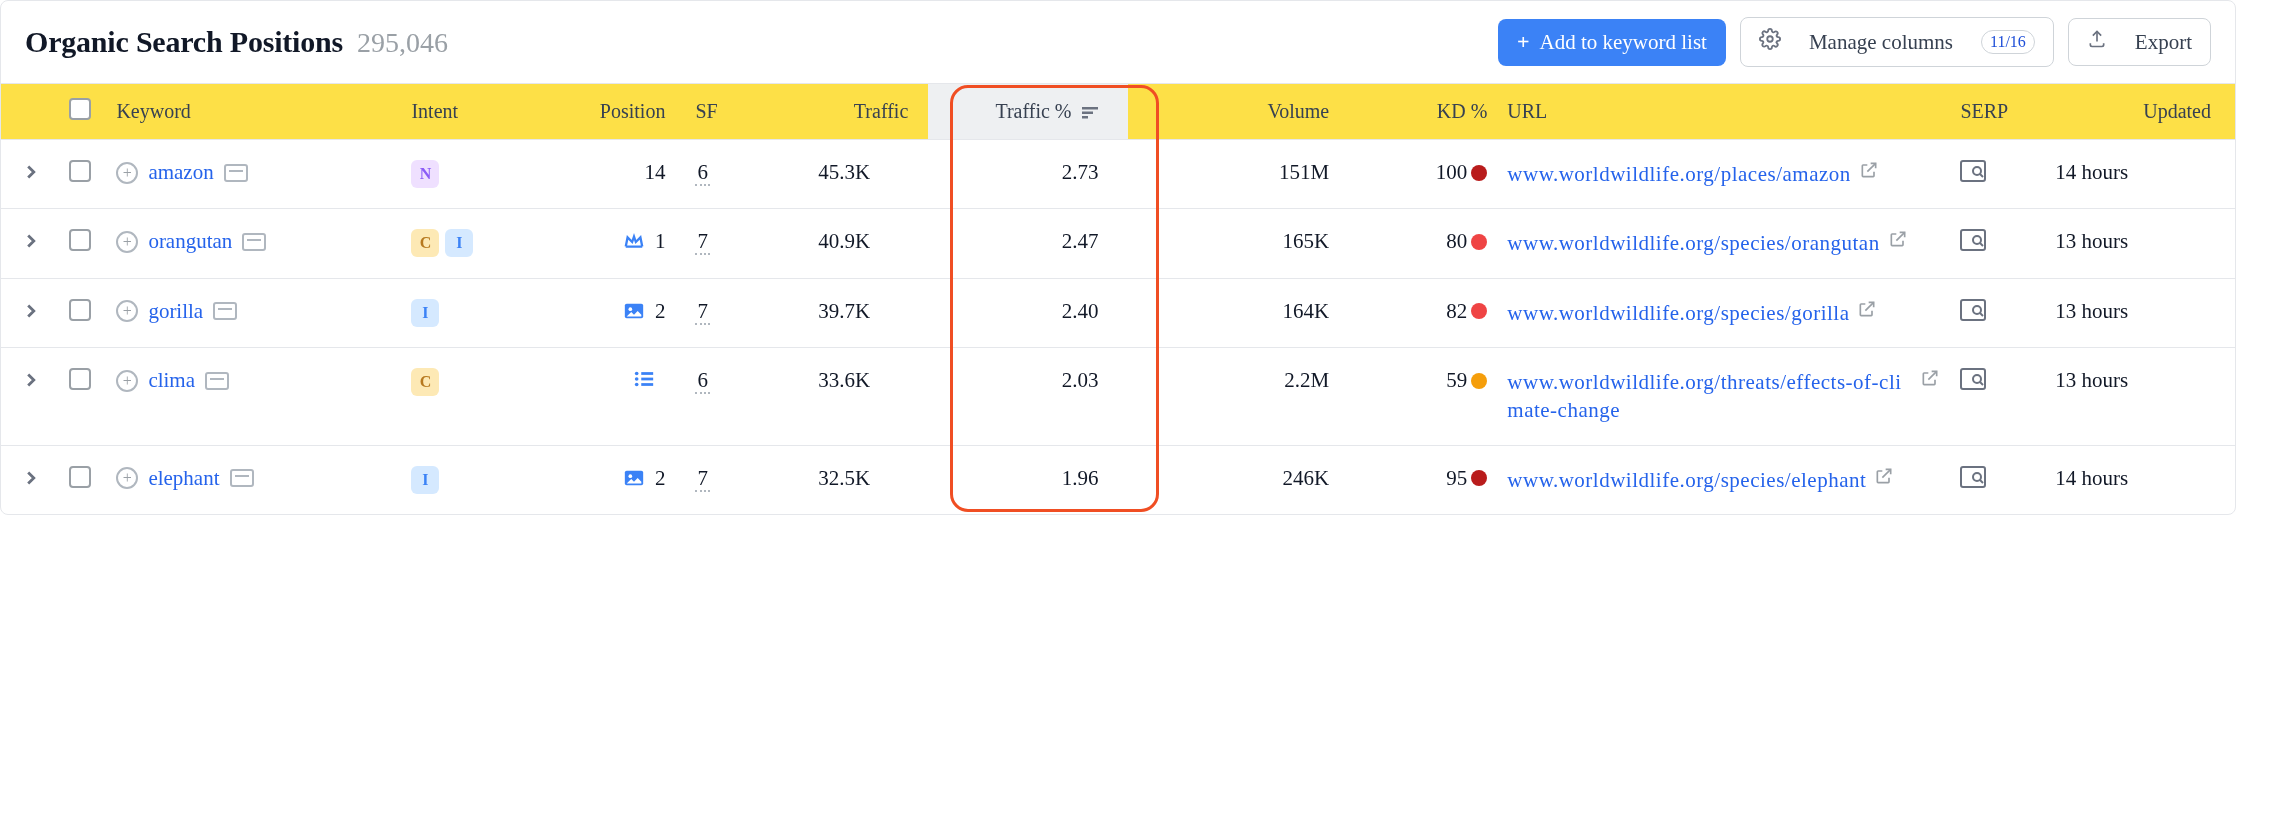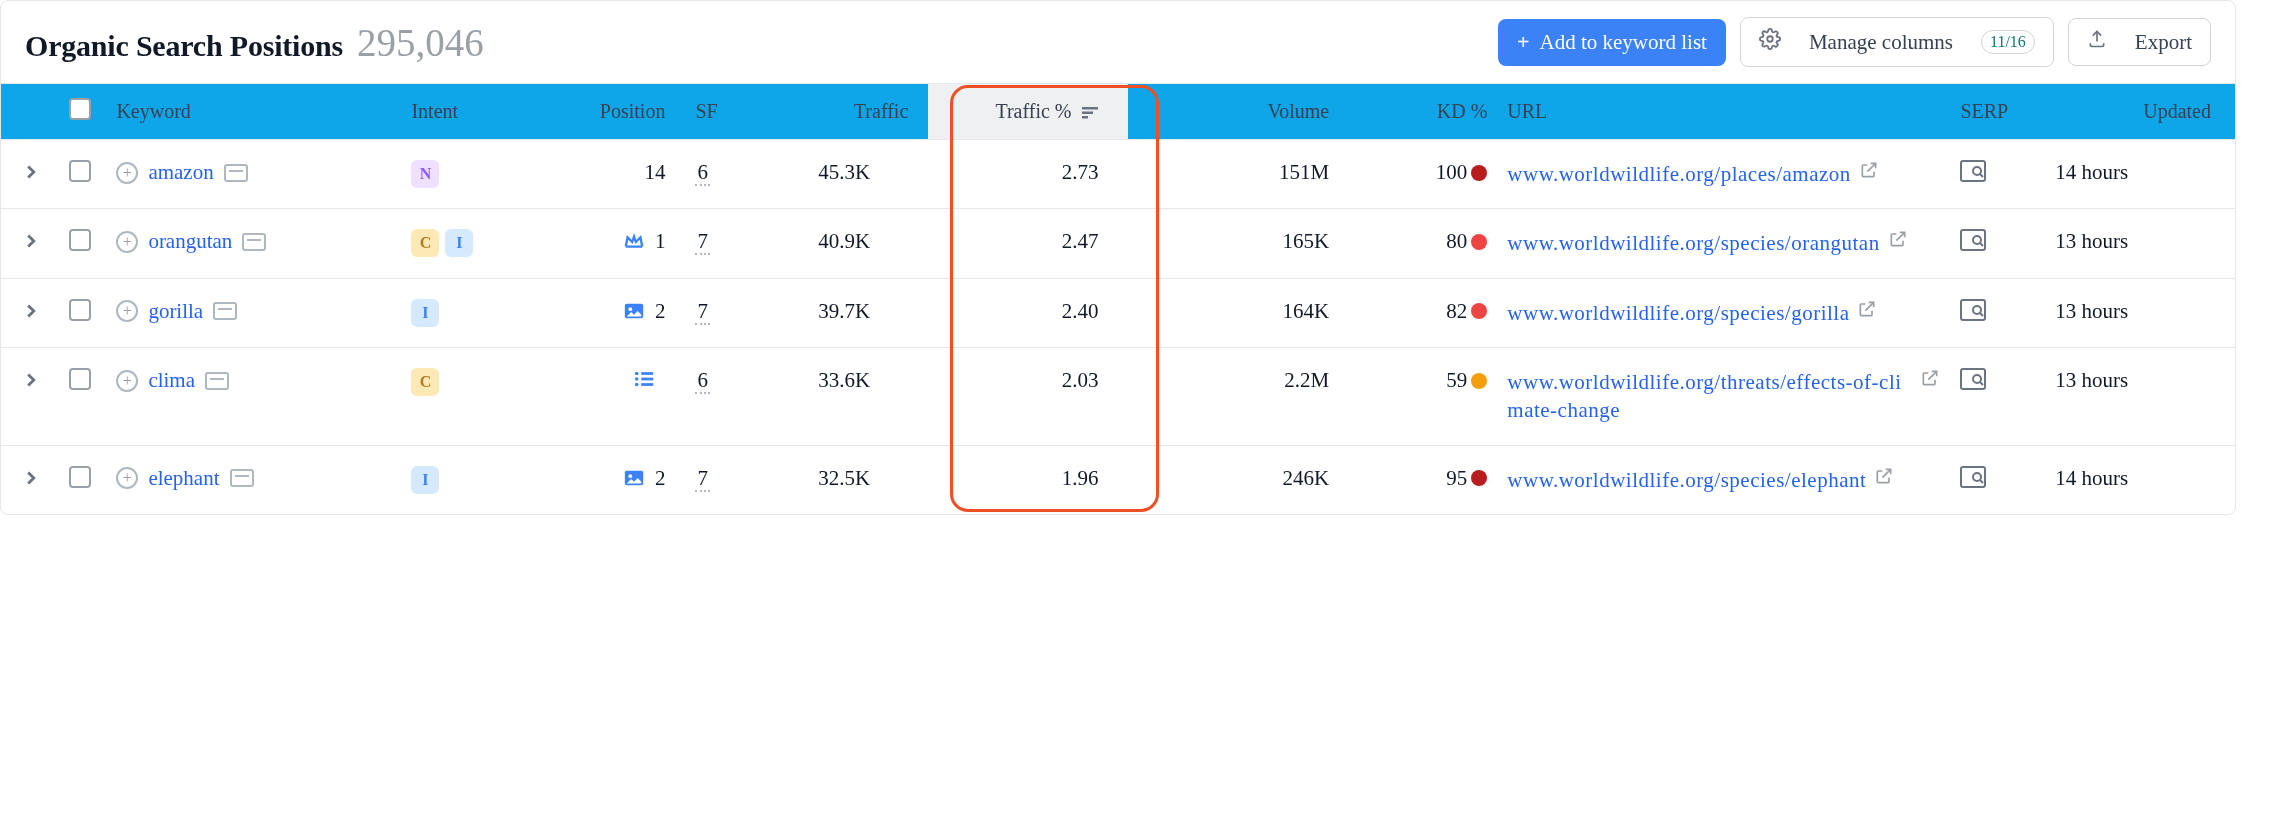--- a/index.html
+++ b/index.html
@@ -18,45 +18,45 @@
     font-family: Liberation Serif, serif;
   }
   .panel-header {
     display: flex;
     align-items: center;
     padding: 16px 24px;
     gap: 14px;
   }
   .title-wrap { display: flex; align-items: baseline; gap: 14px; flex: 1; }
   .title { font-size: 30px; font-weight: 700; letter-spacing: -0.2px; }
-  .count { font-size: 39px; color: #9aa0a6; font-weight: 400; }
+  .count { font-size: 28px; color: #9aa0a6; font-weight: 400; }
   .btn {
     display: inline-flex;
     align-items: center;
     gap: 10px;
     padding: 10px 18px;
     border-radius: 8px;
     font-size: 21px;
     cursor: pointer;
     border: 1px solid transparent;
     white-space: nowrap;
   }
   .btn-primary { background: #3b82f6; color: #fff; }
   .btn-outline { background: #fff; color: #374151; border: 1px solid #cfd4d9; gap: 28px; }
   .btn .pill {
     font-size: 16px;
     padding: 2px 8px;
     border: 1px solid #cfd4d9;
     border-radius: 999px;
-    color: #0f766e;
+    color: #1d4ed8;
     background: #fff;
   }
   .table { width: 100%; border-collapse: collapse; }
   thead th {
-    background: #0ea5e9;
+    background: #fde047;
     font-weight: 500;
     color: #374151;
     font-size: 20px;
     padding: 14px 10px;
     text-align: left;
     border-top: 1px solid #e5e7eb;
   }
   tbody td {
     padding: 20px 10px;
     border-top: 1px solid #e5e7eb;

